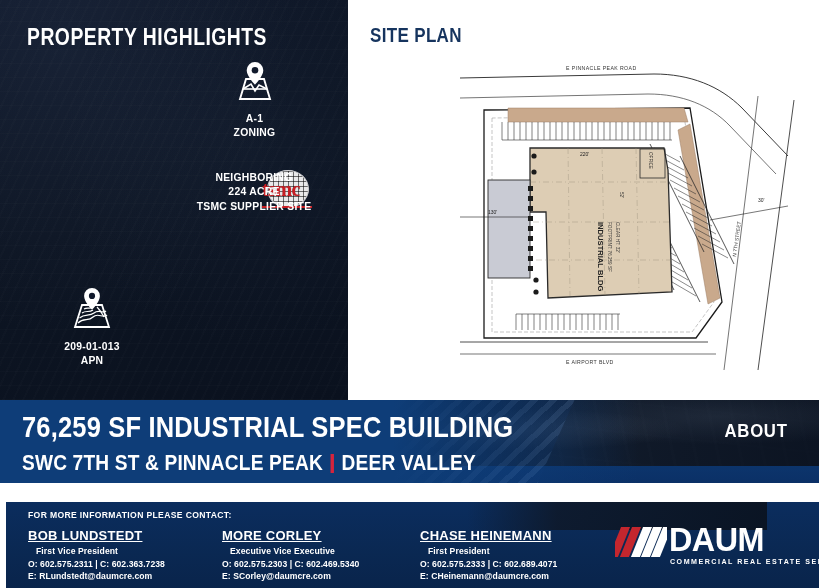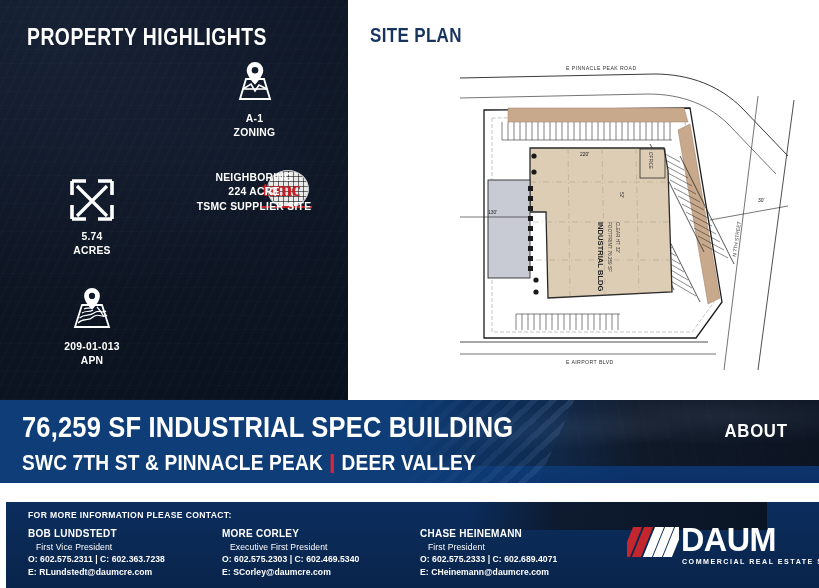--- a/index.html
+++ b/index.html
@@ -127,29 +127,29 @@
   .footer .fphoto{
     position:absolute;right:58px;top:-6px;width:300px;height:34px;
     background:linear-gradient(90deg,rgba(12,20,34,0) 0%,rgba(14,24,40,.85) 30%,rgba(10,18,30,.9) 100%);
   }
   .f-head{
     position:absolute;left:22px;top:8px;color:#fff;
     font-size:8.6px;font-weight:700;letter-spacing:.35px;white-space:nowrap;
   }
   .contacts{position:absolute;left:22px;top:25px;width:560px;height:56px;}
   .contact{position:absolute;color:#fff;white-space:nowrap;}
-  .contact .nm{font-size:10px;font-weight:700;letter-spacing:.25px;line-height:1.42;}
-  .contact .ti{font-size:8.6px;font-weight:400;letter-spacing:.1px;line-height:1.42;padding-left:8px;}
+  .contact .nm{font-size:13px;font-weight:700;letter-spacing:.25px;line-height:1.42;text-decoration:underline;}
+  .contact .ti{font-size:8.6px;font-weight:700;letter-spacing:.1px;line-height:1.42;padding-left:8px;}
   .contact .ph{font-size:8.6px;font-weight:700;letter-spacing:.05px;line-height:1.42;}
   .contact .em{font-size:8.6px;font-weight:700;letter-spacing:.05px;line-height:1.42;}
   .k1{left:0;top:0;}
   .k2{left:194px;top:0;}
   .k3{left:392px;top:0;}
 
-  .daum{position:absolute;right:26px;top:24px;width:172px;height:44px;}
+  .daum{position:absolute;right:38px;top:24px;width:172px;height:44px;}
   .daum .mark{position:absolute;left:0;top:1px;width:52px;height:30px;overflow:hidden;}
   .daum .mark i{
     position:absolute;top:-6px;height:42px;width:9px;transform:skewX(-22deg);display:block;
   }
   .daum .word{
     position:absolute;left:54px;top:-3px;color:#fff;
     font-size:33px;font-weight:700;letter-spacing:-.5px;line-height:1;
     transform:scaleX(.98);transform-origin:left center;
   }
   .daum .tag{
@@ -177,33 +177,20 @@
               <path d="M15 31 L39 31" stroke="#fff" stroke-width="1.6" fill="none"></path>
               <path d="M15 31 L23 26 L27 33 L31 27 L39 31" fill="none" stroke="#fff" stroke-width="1.6"></path>
               <path d="M27 4 a8.3 8.3 0 0 1 8.3 8.3 c0 6.2 -8.3 14.4 -8.3 14.4 s-8.3 -8.2 -8.3 -14.4 A8.3 8.3 0 0 1 27 4 Z" fill="#fff"></path>
               <circle cx="27" cy="12.3" r="3.3" fill="#111a2c"></circle>
             </svg>
           </span>
           <div class="lbl">A-1</div>
           <div class="lbl">ZONING</div>
         </div>
 
-        <div class="cell c3">
-          <span class="icon">
-            <svg class="ico" width="46" height="44" viewBox="0 0 46 44">
-              <path d="M8 8 L38 38 M38 8 L8 38" stroke="#fff" stroke-width="3.2" fill="none"></path>
-              <path d="M3 3 L17 3 M3 3 L3 17" stroke="#fff" stroke-width="3.6" fill="none"></path>
-              <path d="M43 3 L29 3 M43 3 L43 17" stroke="#fff" stroke-width="3.6" fill="none"></path>
-              <path d="M3 41 L17 41 M3 41 L3 27" stroke="#fff" stroke-width="3.6" fill="none"></path>
-              <path d="M43 41 L29 41 M43 41 L43 27" stroke="#fff" stroke-width="3.6" fill="none"></path>
-            </svg>
-          </span>
-          <div class="lbl">5.74</div>
-          <div class="lbl">ACRES</div>
-        </div>
 
         <div class="cell c4">
           <span class="tsmc">
             <span class="wafer"></span>
             <span class="wtxt">tsmc</span>
             <span class="ubar"></span>
           </span>
           <div class="lbl">NEIGHBORING</div>
           <div class="lbl">224 ACRE</div>
           <div class="lbl">TSMC SUPPLIER SITE</div>
@@ -410,21 +397,21 @@
 
     <div class="contacts">
       <div class="contact k1">
         <div class="nm">BOB LUNDSTEDT</div>
         <div class="ti">First Vice President</div>
         <div class="ph">O: 602.575.2311  |  C: 602.363.7238</div>
         <div class="em">E: RLundstedt@daumcre.com</div>
       </div>
       <div class="contact k2">
         <div class="nm">MORE CORLEY</div>
-        <div class="ti">Executive First President</div>
+        <div class="ti">Executive Vice Executive</div>
         <div class="ph">O: 602.575.2303  |  C: 602.469.5340</div>
         <div class="em">E: SCorley@daumcre.com</div>
       </div>
       <div class="contact k3">
         <div class="nm">CHASE HEINEMANN</div>
         <div class="ti">First President</div>
         <div class="ph">O: 602.575.2333  |  C: 602.689.4071</div>
         <div class="em">E: CHeinemann@daumcre.com</div>
       </div>
     </div>

